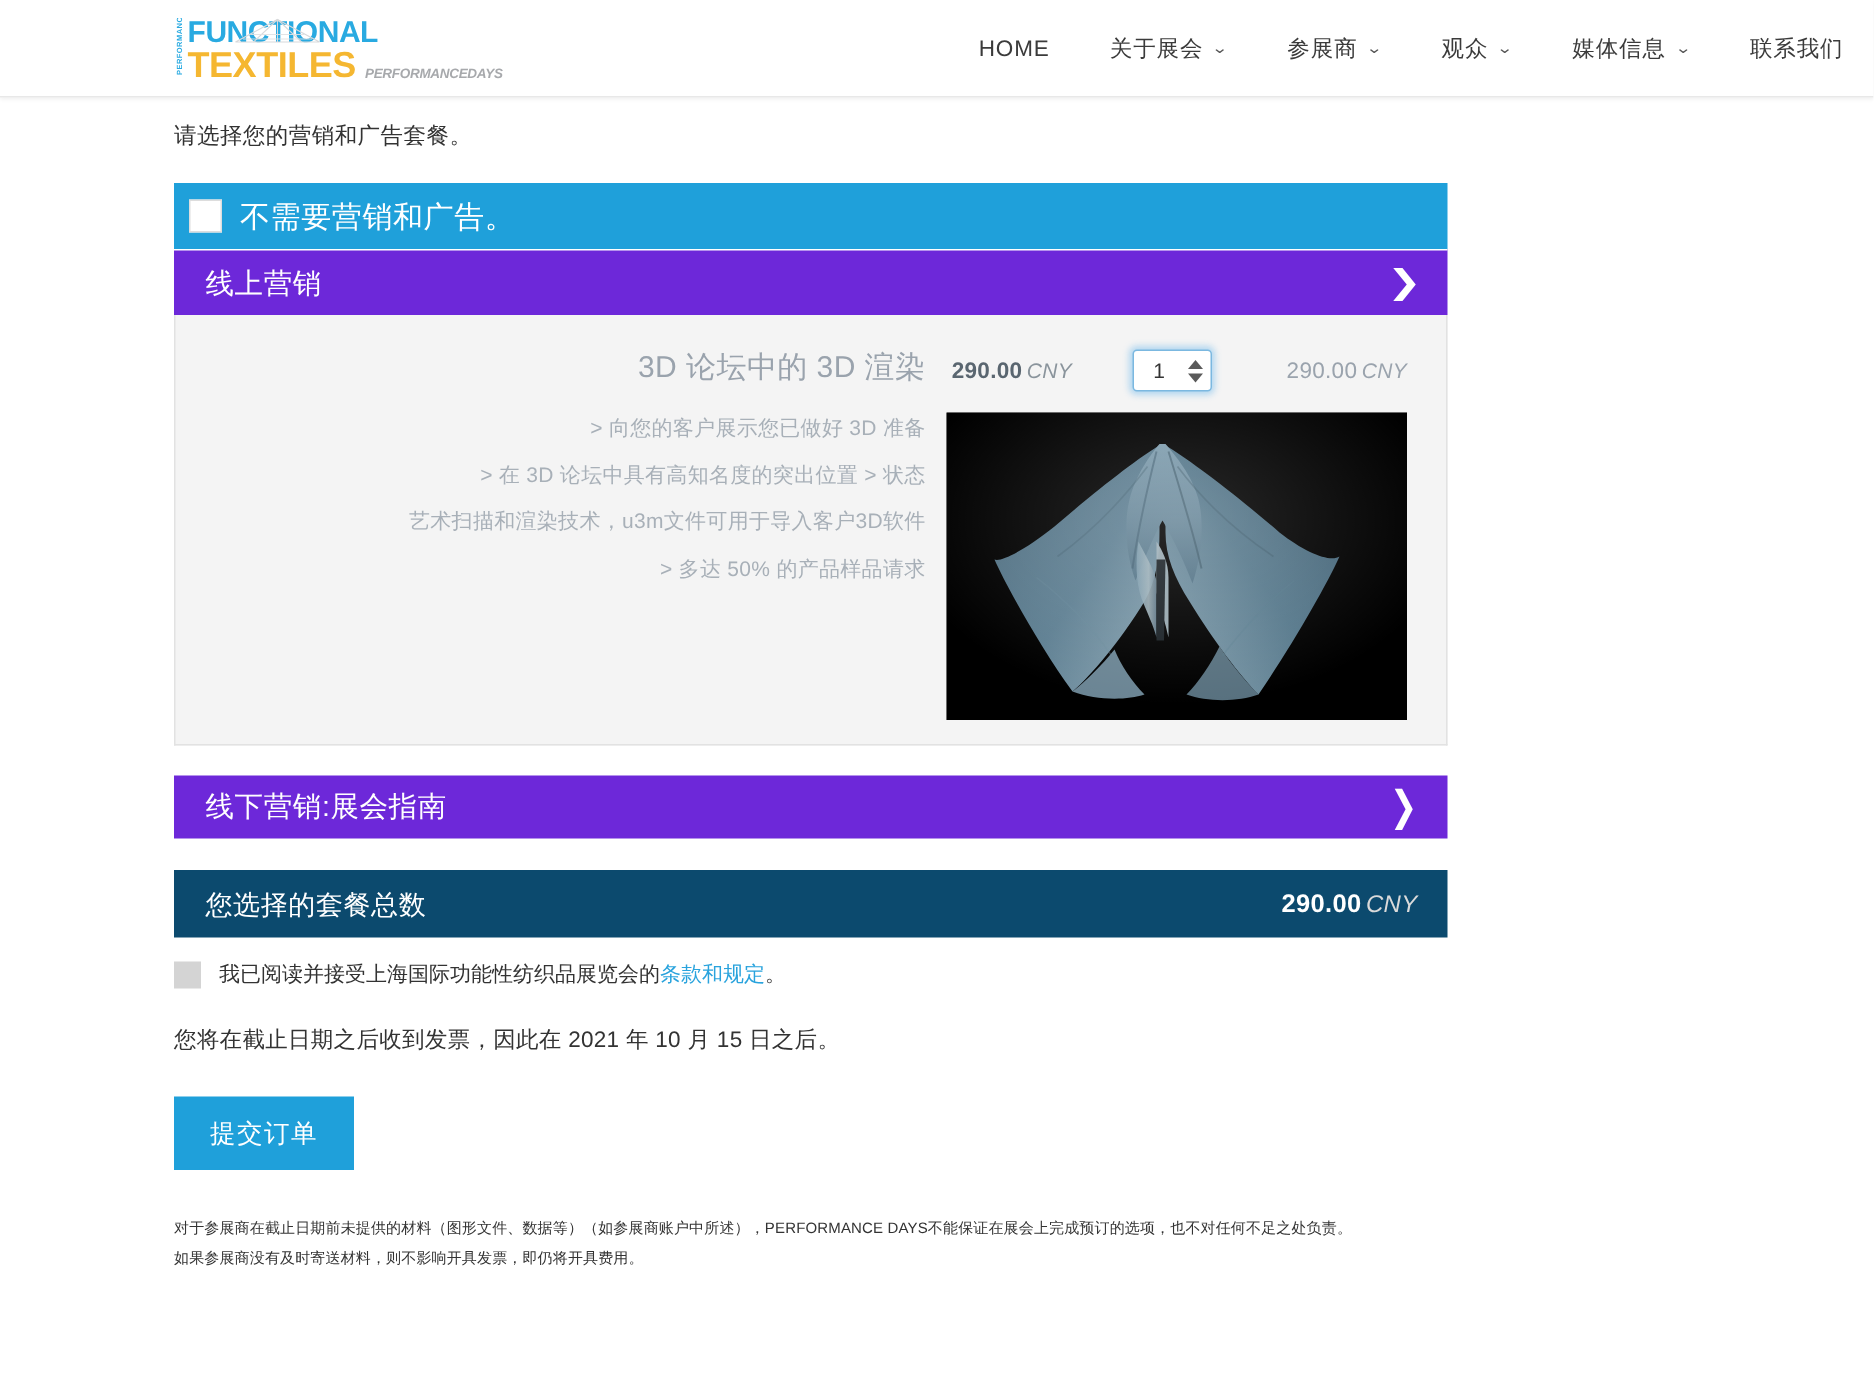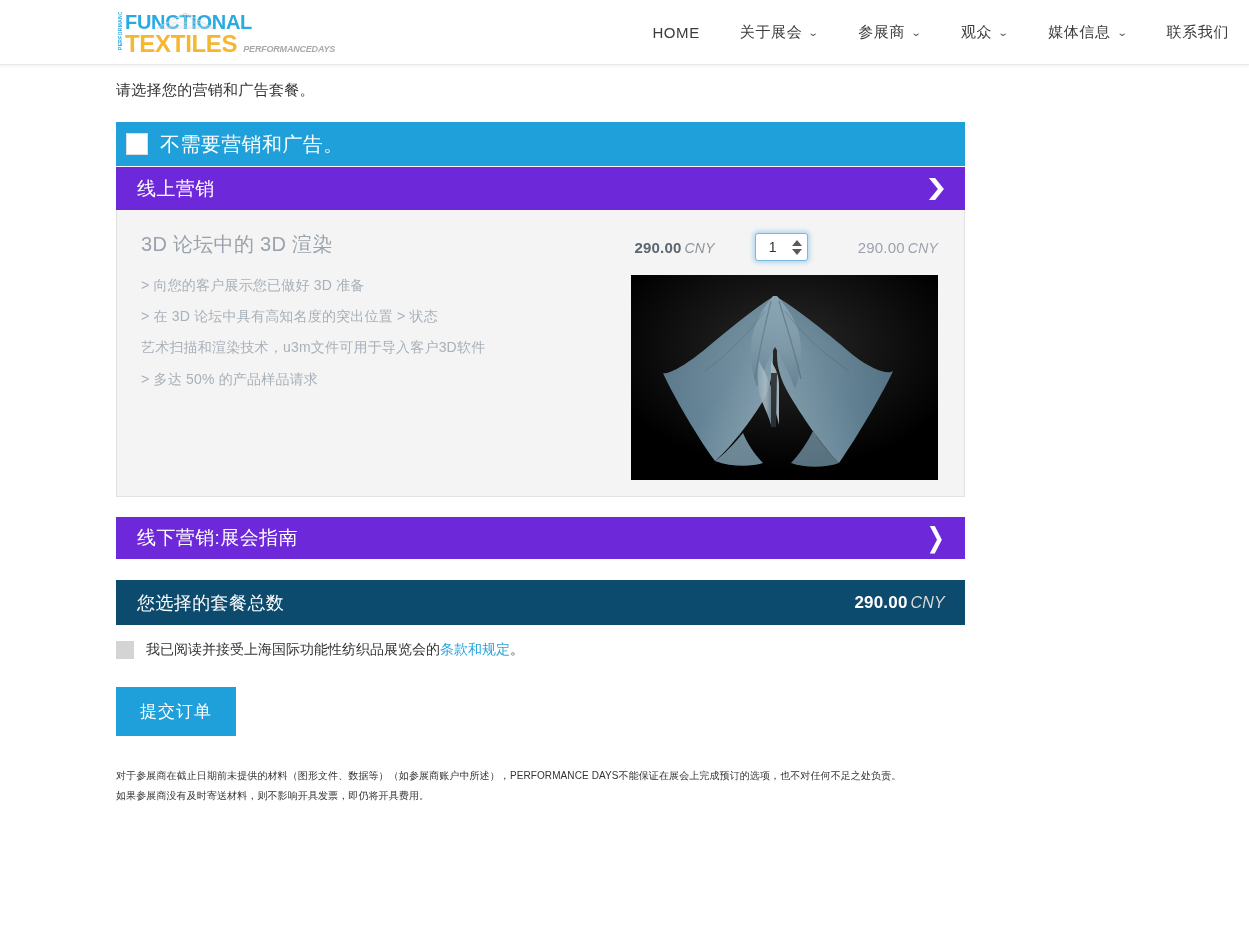--- a/index.html
+++ b/index.html
@@ -154,21 +154,21 @@
 
   .product-panel {
     background: #f4f4f4;
     border: 1px solid #e2e2e2;
     border-top: none;
     padding: 16px 0 16px 0;
     min-height: 260px;
     position: relative;
   }
   .product-row { display: flex; }
-  .product-left { width: 500px; padding-left: 24px; }
+  .product-left { width: 500px; padding-left: 24px; text-align: right; }
   .product-title {
     font-size: 20px;
     color: #9aa3ad;
     margin: 5px 0 18px 0;
     letter-spacing: 0.3px;
   }
   .bullet {
     font-size: 14px;
     color: #a8b0b8;
     margin-bottom: 13px;
@@ -501,18 +501,19 @@
   </div>
 
   
   <div class="terms-row">
     <span class="cb-gray"></span>
     <span>我已阅读并接受上海国际功能性纺织品展览会的</span>
       <a class="link-blue">条款和规定</a>
       <span>。</span>
   </div>
 
+  <div class="invoice-note">您将在截止日期之后收到发票，因此在 2021 年 10 月 15 日之后。</div>
 
   <button class="submit-btn">提交订单</button>
 
   <div class="footnote">对于参展商在截止日期前未提供的材料（图形文件、数据等）（如参展商账户中所述），PERFORMANCE DAYS不能保证在展会上完成预订的选项，也不对任何不足之处负责。如果参展商没有及时寄送材料，则不影响开具发票，即仍将开具费用。</div>
 
 </div>
 
 </body></html>

